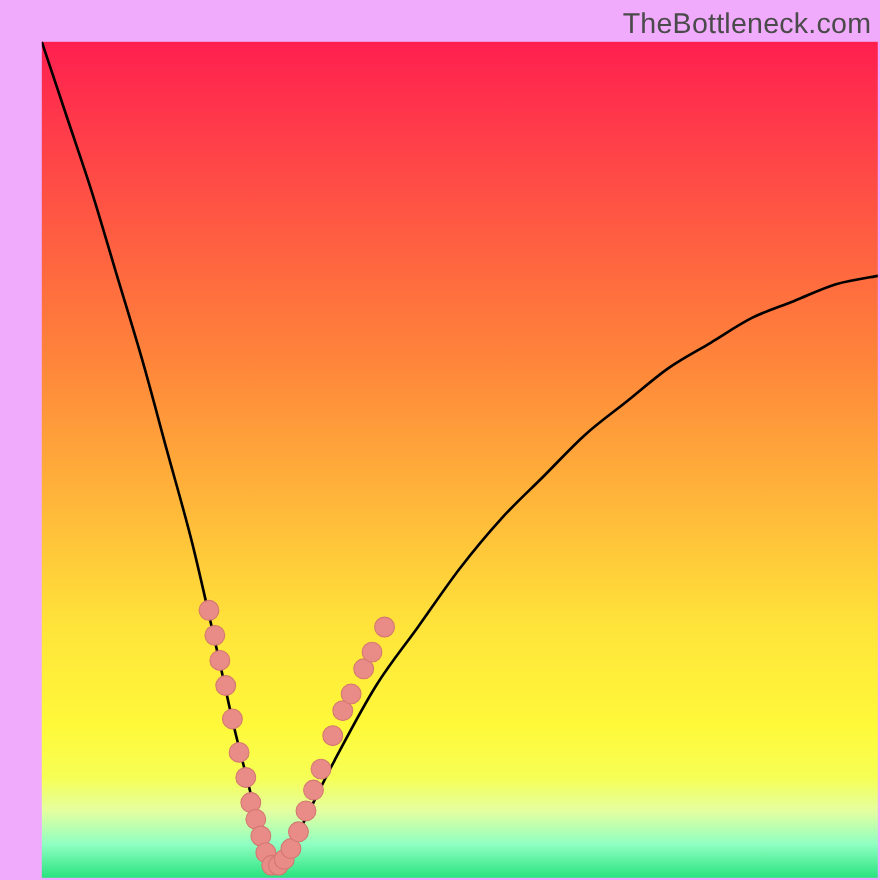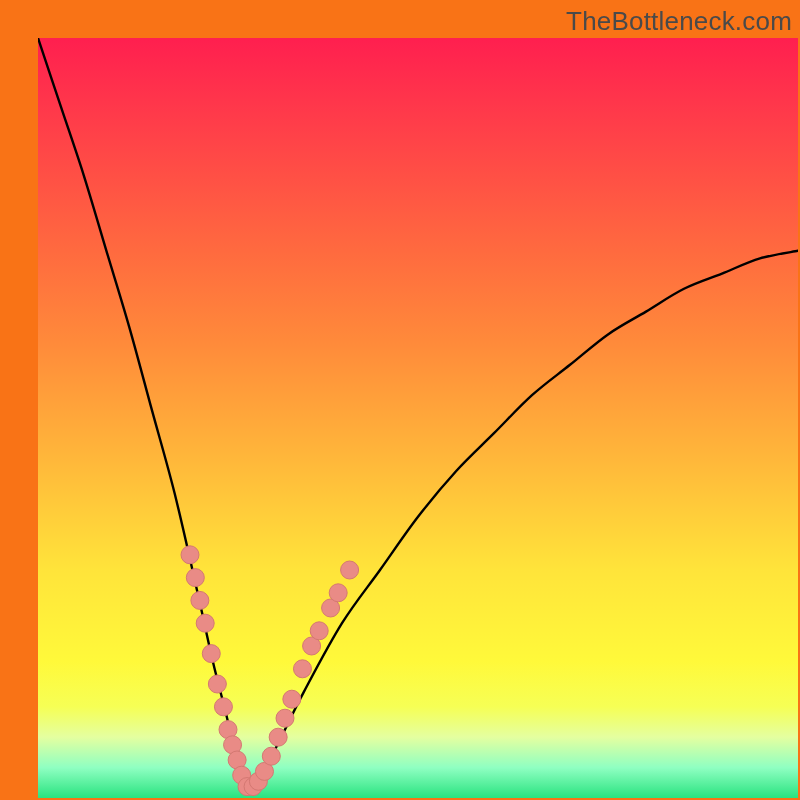--- a/index.html
+++ b/index.html
@@ -8,21 +8,21 @@
     width: 800px;
     height: 800px;
     overflow: hidden;
     background: #000;
     font-family: Arial, Helvetica, sans-serif;
   }
   .stage {
     position: relative;
     width: 800px;
     height: 800px;
-    background: #f97316;
+    background: #f0abfc;
   }
   .plot-area {
     position: absolute;
     left: 38px;
     top: 38px;
     width: 760px;
     height: 760px;
     
     background: linear-gradient(
       to bottom,

